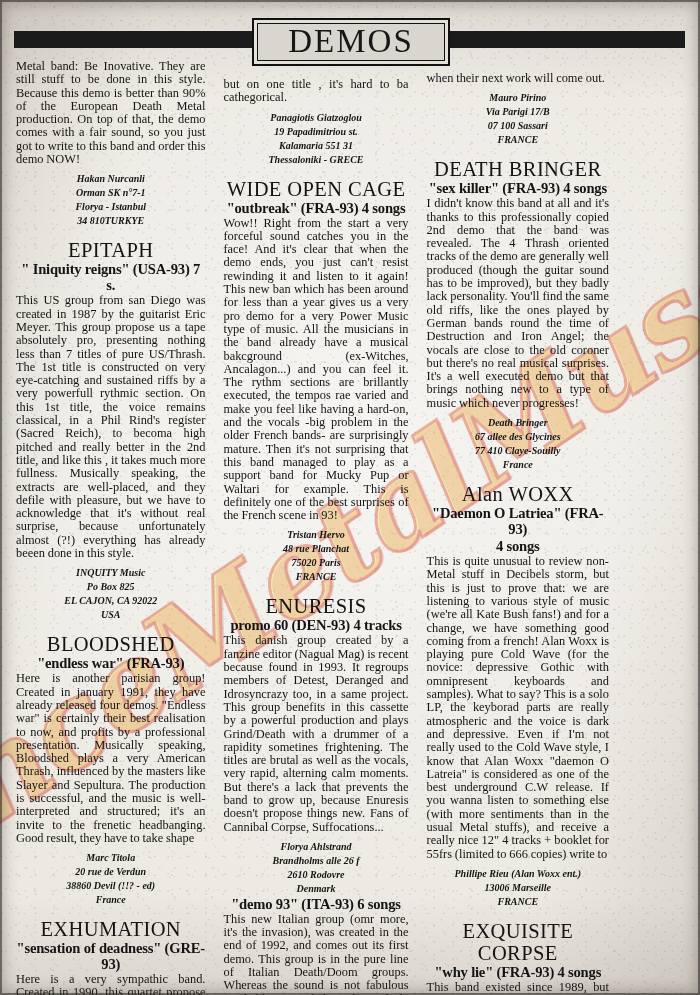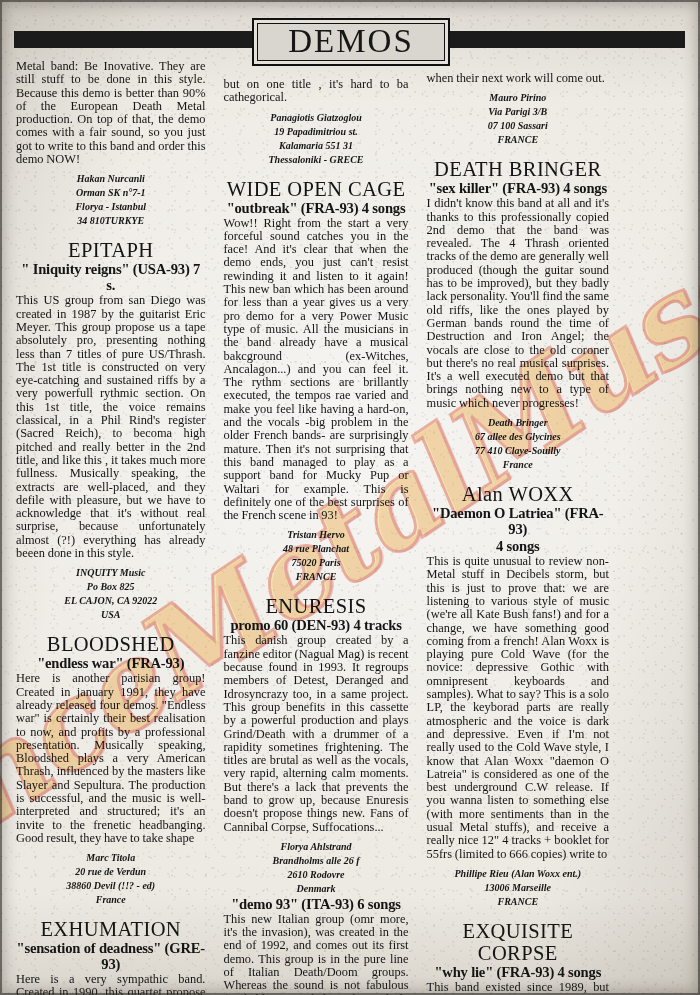--- a/index.html
+++ b/index.html
@@ -261,21 +261,21 @@
           <div>2610 Rodovre</div>
           <div>Denmark</div>
         </div>
         <div class="band-sub">"demo 93" (ITA-93) 6 songs</div>
         <p class="body-text">This new Italian group (omr more, it's the invasion), was created in the end of 1992, and comes out its first demo. This group is in the pure line of Italian Death/Doom groups. Whereas the sound is not fabulous (probably recorded with a little recorder), we can fin in Calvary some very interesting ideas, and a pleasant Death Metal, with simple but efficious keyboard pieces. The voice is between Black and Death, the tracks are well-constructed and various, only the production remains bas. In a good way, and maybe a surprise in the following months,</p>
       </div>
     <div class="column col-3">
         <p class="body-text">when their next work will come out.</p>
         <div class="addr">
           <div>Mauro Pirino</div>
-          <div>Via Parigi 3/B</div>
+          <div>Via Parigi 17/B</div>
           <div>07 100 Sassari</div>
           <div>FRANCE</div>
         </div>
         <h2 class="band-title">DEATH BRINGER</h2>
         <div class="band-sub">"sex killer" (FRA-93) 4 songs</div>
         <p class="body-text">I didn't know this band at all and it's thanks to this professionally copied 2nd demo that the band was revealed. The 4 Thrash oriented tracks of the demo are generally well produced (though the guitar sound has to be improved), but they badly lack personality. You'll find the same old riffs, like the ones played by German bands round the time of Destruction and Iron Angel; the vocals are close to the old coroner but there's no real musical surprises. It's a well executed demo but that brings nothing new to a type of music which never progresses!</p>
         <div class="addr">
           <div>Death Bringer</div>
           <div>67 allee des Glycines</div>
           <div>77 410 Claye-Souilly</div>

